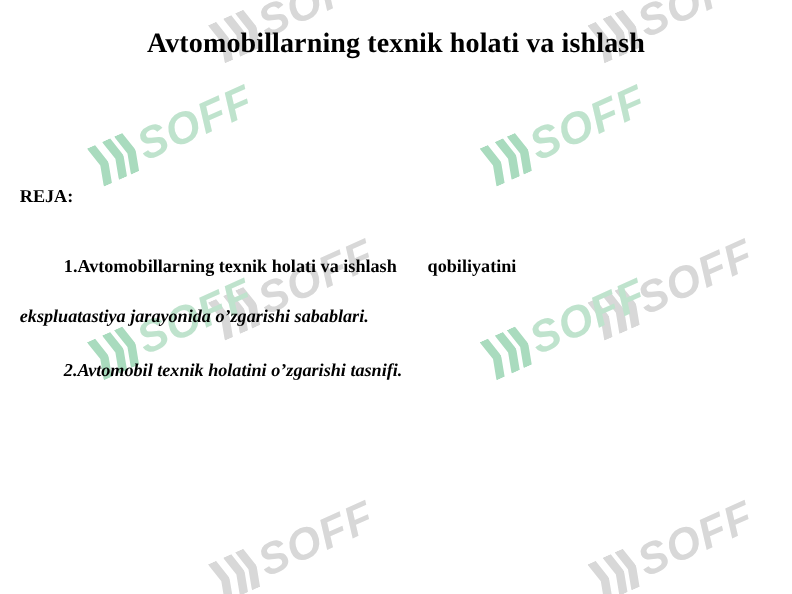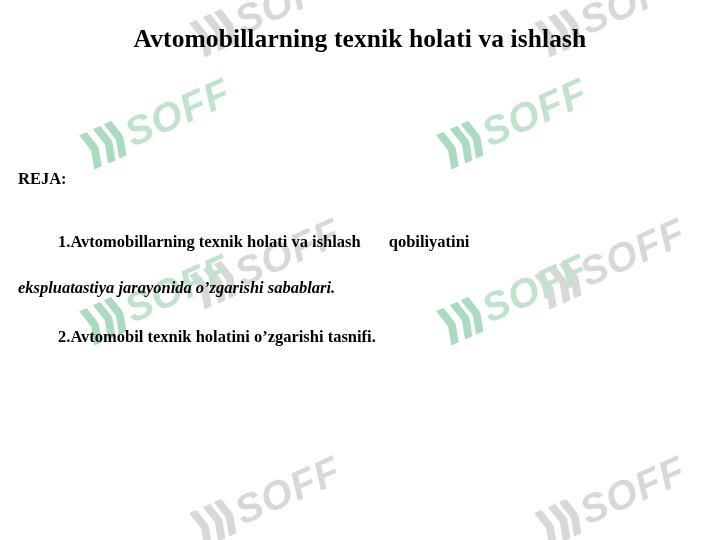--- a/index.html
+++ b/index.html
@@ -118,20 +118,21 @@
   }
   .item-1 {
     margin-bottom: 4px;
   }
   .item-1-cont {
     margin-top: 24px;
     margin-bottom: 28px;
     font-style: italic;
   }
   .item-2 {
+    font-style: italic;
   }
   .spacer-tab {
     display: inline-block;
     width: 28px;
   }
 </style>
 </head>
 <body>
 
 <div class="slide">

